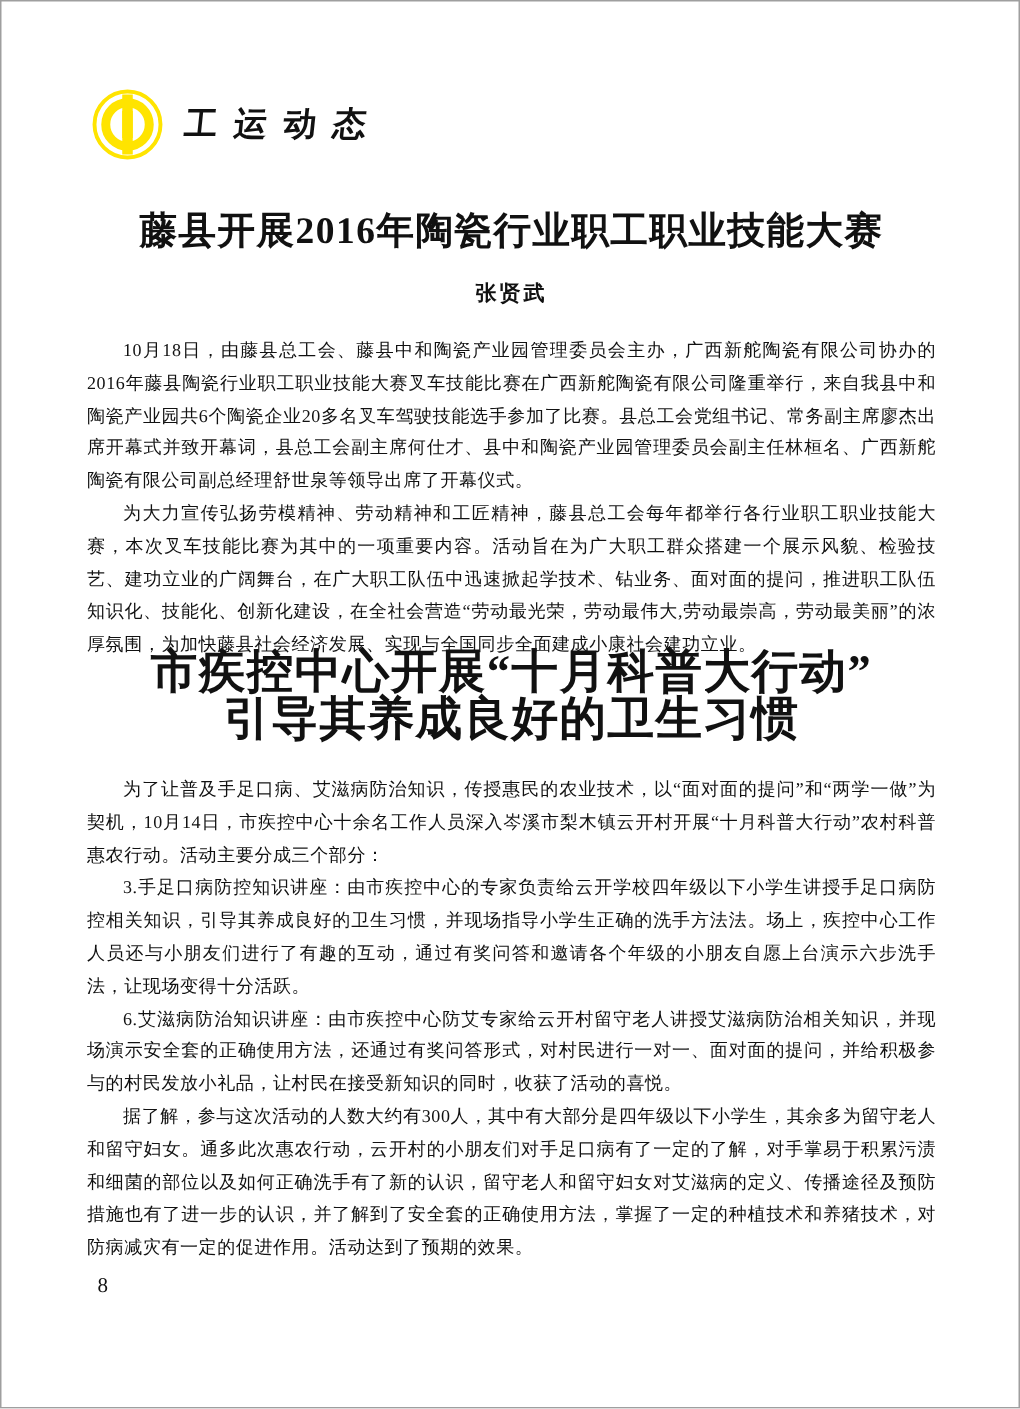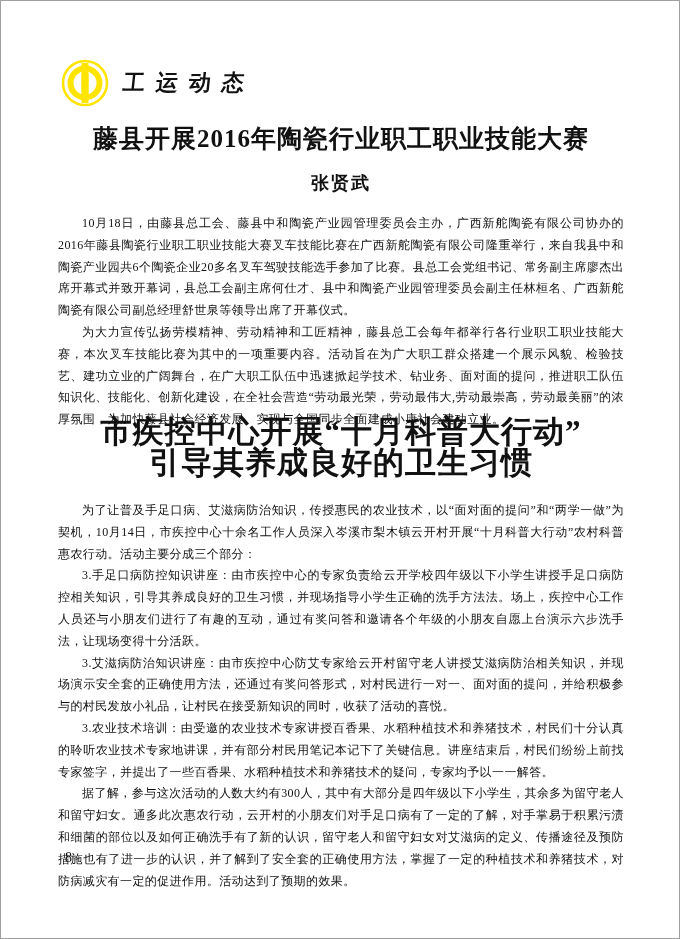--- a/index.html
+++ b/index.html
@@ -35,28 +35,28 @@
   }
   
   .article { position: absolute; left: 57px; width: 566px; }
   .article1 { top: 122px; }
   .article2 { top: 415px; }
   .article-title {
     text-align: center;
     font-weight: bold;
     font-size: 25px;
     line-height: 32px;
-    margin: 0 0 0 0;
+    margin: 16px 0 0 0;
     letter-spacing: 1px;
   }
   .article2 .article-title { font-size: 31px; line-height: 31px; }
   .article-author {
     text-align: center;
     font-weight: bold;
-    font-size: 18px;
+    font-size: 14px;
     margin: 16px 0 0 0;
     letter-spacing: 2px;
   }
   .article-body { margin-top: 18px; }
   .article-body p {
     margin: 0;
     font-size: 12px;
     line-height: 21.8px;
     text-align: justify;
     text-indent: 2em;
@@ -103,21 +103,20 @@
   </div>
 
   <div class="article article2">
     <h1 class="article-title">
       <span>市疾控中心开展“十月科普大行动”</span><br>
       <span>引导其养成良好的卫生习惯</span>
     </h1>
     <div class="article-body">
       <p>为了让普及手足口病、艾滋病防治知识，传授惠民的农业技术，以“面对面的提问”和“两学一做”为契机，10月14日，市疾控中心十余名工作人员深入岑溪市梨木镇云开村开展“十月科普大行动”农村科普惠农行动。活动主要分成三个部分：</p>
       <p>3.手足口病防控知识讲座：由市疾控中心的专家负责给云开学校四年级以下小学生讲授手足口病防控相关知识，引导其养成良好的卫生习惯，并现场指导小学生正确的洗手方法法。场上，疾控中心工作人员还与小朋友们进行了有趣的互动，通过有奖问答和邀请各个年级的小朋友自愿上台演示六步洗手法，让现场变得十分活跃。</p>
-      <p>3.艾滋病防治知识讲座：由市疾控中心防艾专家给云开村留守老人讲授艾滋病防治相关知识，并现场演示安全套的正确使用方法，还通过有奖问答形式，对村民进行一对一、面对面的提问，并给积极参与的村民发放小礼品，让村民在接受新知识的同时，收获了活动的喜悦。</p>
-      <p>3.农业技术培训：由受邀的农业技术专家讲授百香果、水稻种植技术和养猪技术，村民们十分认真的聆听农业技术专家地讲课，并有部分村民用笔记本记下了关键信息。讲座结束后，村民们纷纷上前找专家签字，并提出了一些百香果、水稻种植技术和养猪技术的疑问，专家均予以一一解答。</p>
+      <p>6.艾滋病防治知识讲座：由市疾控中心防艾专家给云开村留守老人讲授艾滋病防治相关知识，并现场演示安全套的正确使用方法，还通过有奖问答形式，对村民进行一对一、面对面的提问，并给积极参与的村民发放小礼品，让村民在接受新知识的同时，收获了活动的喜悦。</p>
       <p><span>据了解，参与这次活动的人数大约有300人，其中有大部分是四年级以下小学生，其余多为留守老人和留守妇女。通多此次惠农行动，云开村的小朋友们对手足口病有了一定的了解，对手掌易于积累污渍和细菌的部位以及如何正确洗手有了新的认识，留守老人和留守妇女对艾滋病的定义、传播途径及预防措施也有了进一步的认识，并了解到了安全套的正确使用方法，掌握了一定的种植技术和养猪技术，对防病减灾有一定的促进作用。活动达到了预期的效果。</span></p>
     </div>
   </div>
 
   <div class="page-number">8</div>
 
 </div>
 
 </body></html>

